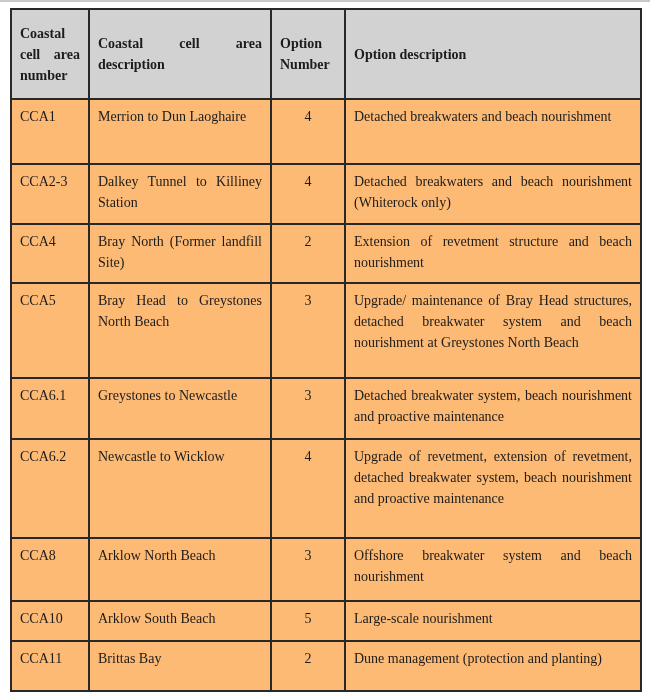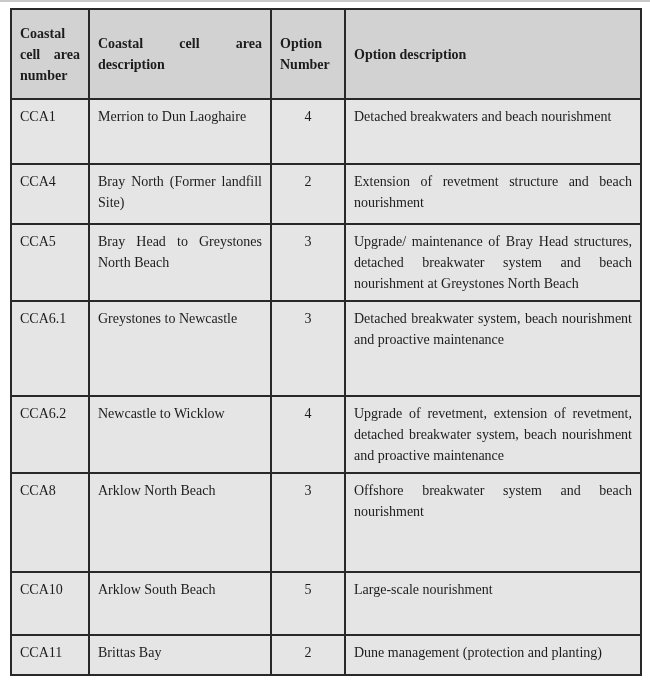--- a/index.html
+++ b/index.html
@@ -50,21 +50,21 @@
     background: #d2d2d2;
     font-weight: bold;
     text-align: left;
     vertical-align: middle;
   }
   table.doc-table th.justify {
     text-align: justify;
   }
   table.doc-table td {
     vertical-align: top;
-    background: #e5e5e5;
+    background: #fdba74;
   }
   td.cell-num { text-align: left; white-space: nowrap; }
   td.cell-desc { text-align: justify; }
   td.cell-optnum { text-align: center; }
   td.cell-optdesc { text-align: justify; }
 
   thead tr       { height: 90px; }
   tbody tr:nth-child(1) { height: 65px; }
   tbody tr:nth-child(2) { height: 60px; }
   tbody tr:nth-child(3) { height: 59px; }
@@ -95,20 +95,26 @@
         <th>Option Number</th>
         <th>Option description</th>
       </tr>
     </thead>
     <tbody>
       <tr>
         <td class="cell-num">CCA1</td>
         <td class="cell-desc">Merrion to Dun Laoghaire</td>
         <td class="cell-optnum">4</td>
         <td class="cell-optdesc">Detached breakwaters and beach nourishment</td>
+      </tr>
+      <tr>
+        <td class="cell-num">CCA2-3</td>
+        <td class="cell-desc">Dalkey Tunnel to Killiney Station</td>
+        <td class="cell-optnum">4</td>
+        <td class="cell-optdesc">Detached breakwaters and beach nourishment (Whiterock only)</td>
       </tr>
       <tr>
         <td class="cell-num">CCA4</td>
         <td class="cell-desc">Bray North (Former landfill Site)</td>
         <td class="cell-optnum">2</td>
         <td class="cell-optdesc">Extension of revetment structure and beach nourishment</td>
       </tr>
       <tr>
         <td class="cell-num">CCA5</td>
         <td class="cell-desc">Bray Head to Greystones North Beach</td>

